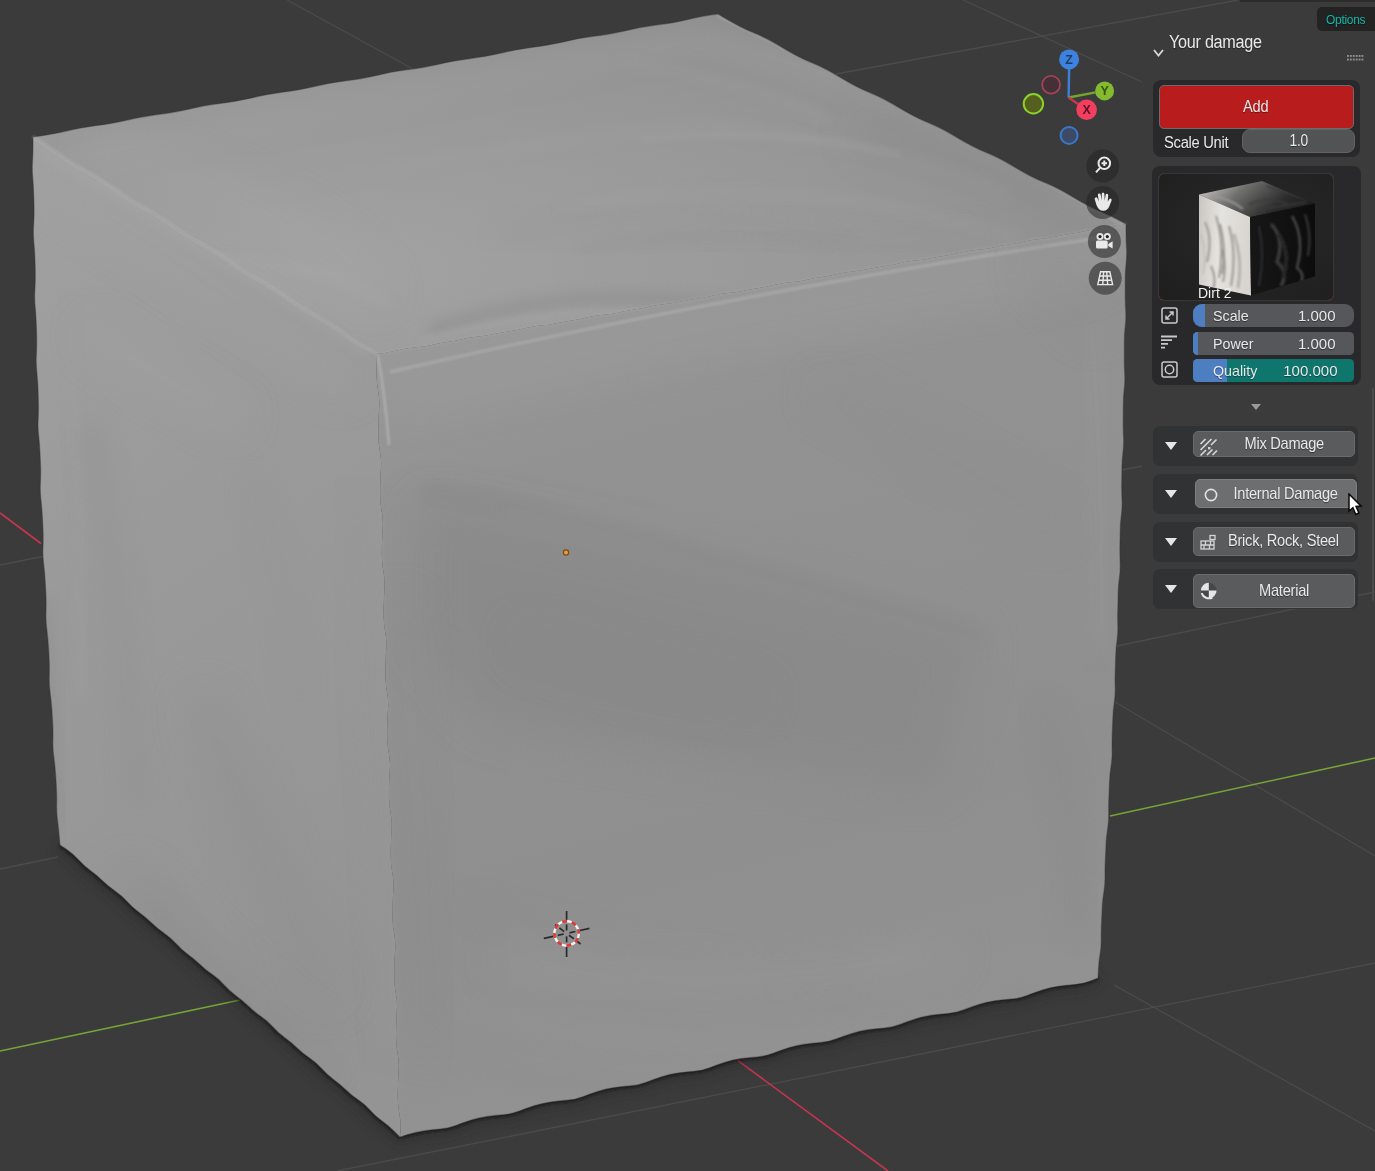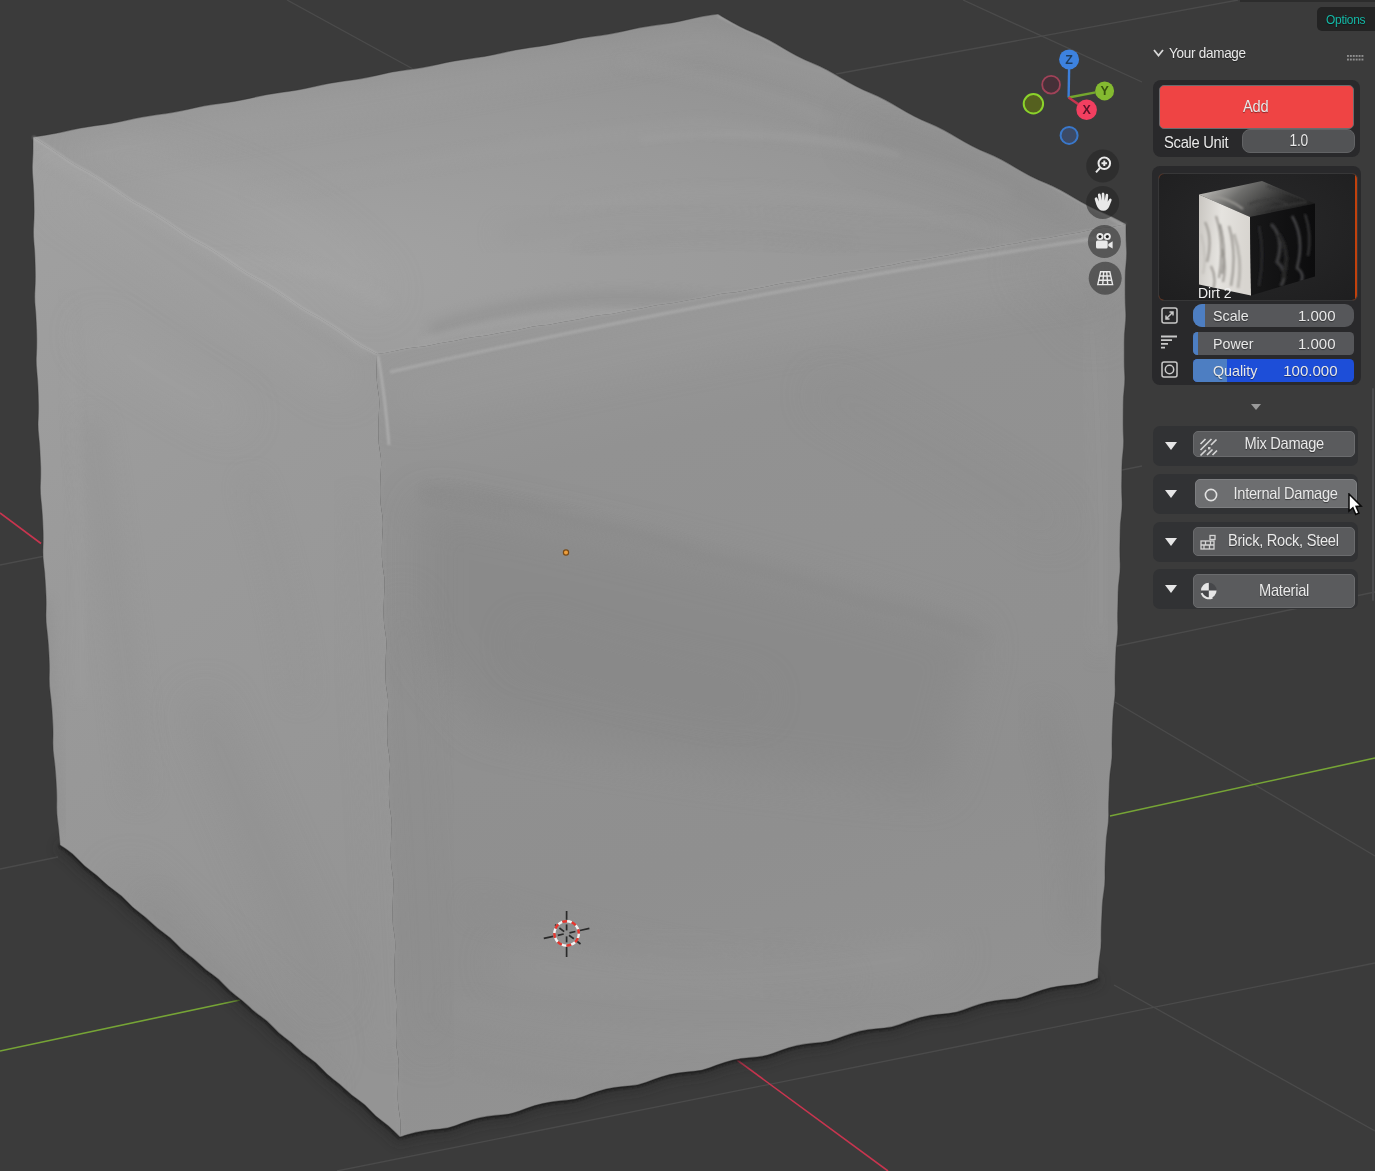--- a/index.html
+++ b/index.html
@@ -213,51 +213,51 @@
 </svg>
 
 <div class="abs" style="left:1317px;top:7px;width:70px;height:24px;background:#232323;border-radius:5px"></div>
 <div class="abs t" style="left:1326px;top:11.5px;font-size:13px;color:#14b8a6"><span class="sq" style="transform-origin:left;transform:scaleX(0.92)">Options</span></div>
 
 <div class="abs" style="left:1151.5px;top:45px;width:13px;height:13px">
  <svg width="13" height="13">
       <path d="M2,4 L6.5,9.5 L11,4" stroke="#d8d8d8" stroke-width="1.8" fill="none"></path>
     </svg>
 </div>
-<div class="abs t" style="left:1168.5px;top:44px;font-size:15px"><span class="sq" style="transform-origin:left;transform:scaleX(0.9)">Your damage</span></div>
+<div class="abs t" style="left:1168.5px;top:32px;font-size:18px"><span class="sq" style="transform-origin:left;transform:scaleX(0.9)">Your damage</span></div>
 <div class="abs" style="left:1347px;top:48.5px;width:16px;height:8px">
  <svg width="17" height="8">
   <g fill="#909090">
         <rect x="0" y="0" width="1.9" height="1.9"></rect>
         <rect x="2.9" y="0" width="1.9" height="1.9"></rect>
         <rect x="5.8" y="0" width="1.9" height="1.9"></rect>
         <rect x="8.7" y="0" width="1.9" height="1.9"></rect>
         <rect x="11.6" y="0" width="1.9" height="1.9"></rect>
         <rect x="14.5" y="0" width="1.9" height="1.9"></rect>
         <rect x="0" y="3.6" width="1.9" height="1.9"></rect>
         <rect x="2.9" y="3.6" width="1.9" height="1.9"></rect>
         <rect x="5.8" y="3.6" width="1.9" height="1.9"></rect>
         <rect x="8.7" y="3.6" width="1.9" height="1.9"></rect>
         <rect x="11.6" y="3.6" width="1.9" height="1.9"></rect>
         <rect x="14.5" y="3.6" width="1.9" height="1.9"></rect>
       </g>
  </svg>
 </div>
 
 <div class="gbox" style="left:1152.5px;top:80px;width:207px;height:77px"></div>
-<div class="btn" style="left:1158.5px;top:85px;width:195px;height:44px;background:#ef4444">
+<div class="btn" style="left:1158.5px;top:85px;width:195px;height:44px;background:#b91c1c">
     <span class="t sq">Add</span>
   </div>
 <div class="abs t" style="left:1164px;top:133.5px;font-size:16px"><span class="sq" style="transform-origin:left;transform:scaleX(0.92)">Scale Unit</span></div>
 <div class="btn" style="left:1242px;top:129px;width:112.5px;height:23.5px;background:#525355;border-color:#626365;border-radius:8px">
     <span class="t sq" style="font-size:16px">1.0</span>
   </div>
 
 <div class="gbox" style="left:1152px;top:166px;width:209px;height:219px"></div>
-<div class="abs" style="left:1158px;top:172.5px;width:200px;height:128px;background:#c2410c;border-radius:6px;border:1px solid #373738;overflow:hidden">
+<div class="abs" style="left:1158px;top:172.5px;width:176px;height:128px;background:#c2410c;border-radius:6px;border:1px solid #373738;overflow:hidden">
   <svg width="196" height="128">
     <defs>
       <radialGradient id="pv" cx="0.5" cy="0.42" r="0.85">
         <stop offset="0" stop-color="#29292a"></stop>
           <stop offset="1" stop-color="#1d1d1e"></stop>
       </radialGradient>
       <linearGradient id="pvtop" x1="0" y1="0.2" x2="1" y2="0.55">
         <stop offset="0" stop-color="#cac8c4"></stop>
           <stop offset="0.35" stop-color="#6e6e6c"></stop>
           <stop offset="0.75" stop-color="#2c2c2c"></stop>
@@ -313,21 +313,21 @@
 <div class="abs" style="left:1193px;top:303.5px;width:160.5px;height:23px;background:#56575a;border-radius:9px;overflow:hidden">
   <div class="abs" style="left:0;top:0;width:11.8px;height:23px;background:#4d7ec2"></div>
   <span class="abs t" style="left:20px;top:3px;font-size:15px;letter-spacing:0"><span class="sq" style="transform:scaleX(0.95);transform-origin:left">Scale</span></span>
   <span class="abs t" style="right:18px;top:3px;font-size:15px;letter-spacing:0">1.000</span>
 </div>
 <div class="abs" style="left:1193px;top:331.5px;width:160.5px;height:23px;background:#56575a;border-radius:4.5px;overflow:hidden">
   <div class="abs" style="left:0;top:0;width:4.5px;height:23px;background:#4d7ec2"></div>
   <span class="abs t" style="left:20px;top:3px;font-size:15px;letter-spacing:0"><span class="sq" style="transform:scaleX(0.95);transform-origin:left">Power</span></span>
   <span class="abs t" style="right:18px;top:3px;font-size:15px;letter-spacing:0">1.000</span>
 </div>
-<div class="abs" style="left:1193px;top:358.5px;width:160.5px;height:23.5px;background:#1d4ed8;border-radius:4.5px;overflow:hidden">
+<div class="abs" style="left:1193px;top:358.5px;width:160.5px;height:23.5px;background:#0f766e;border-radius:4.5px;overflow:hidden">
   <div class="abs" style="left:0;top:0;width:34.4px;height:23.5px;background:#4d7ec2"></div>
   <span class="abs t" style="left:20px;top:3px;font-size:15px;letter-spacing:0"><span class="sq" style="transform:scaleX(0.95);transform-origin:left">Quality</span></span>
   <span class="abs t" style="right:16px;top:3px;font-size:15px;letter-spacing:0">100.000</span>
 </div>
 
 <div class="abs" style="left:1161px;top:307px">
  <svg width="17" height="17" fill="none" stroke="#c9c9c9" stroke-width="1.5">
    <rect x="1" y="1" width="15" height="15" rx="2"></rect>
    <path d="M5,12 L12,5 M5,8.5 L5,12 L8.5,12 M12,8.5 L12,5 L8.5,5"></path>
  </svg>

